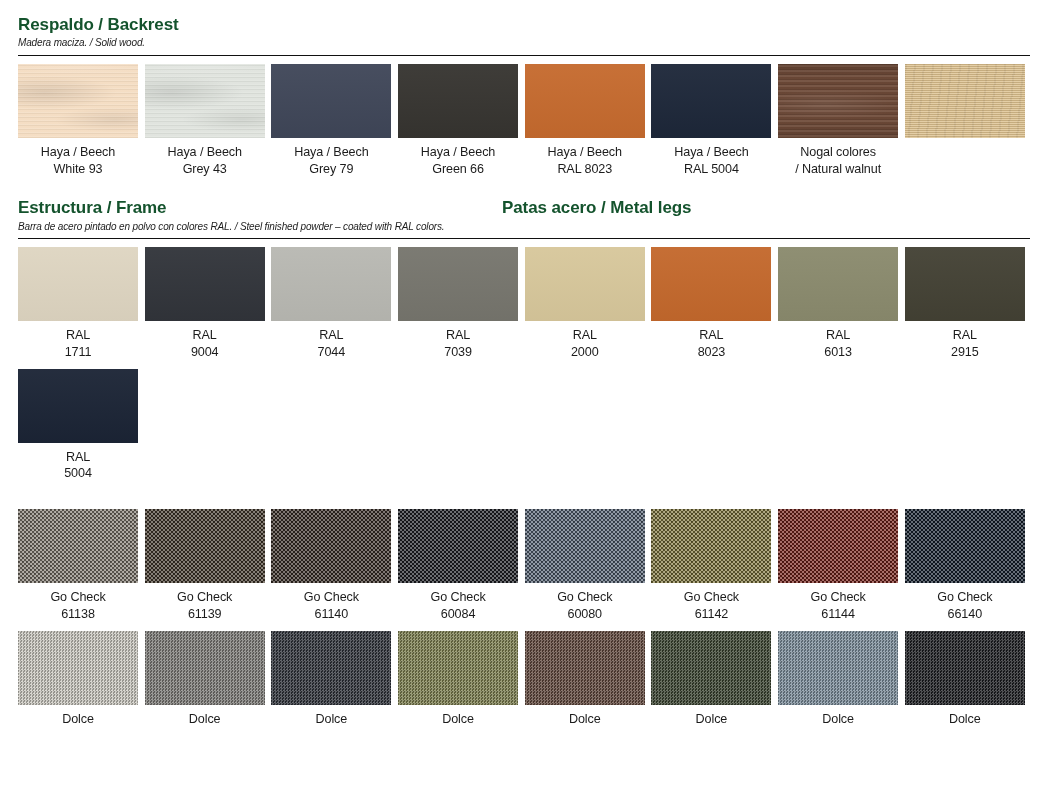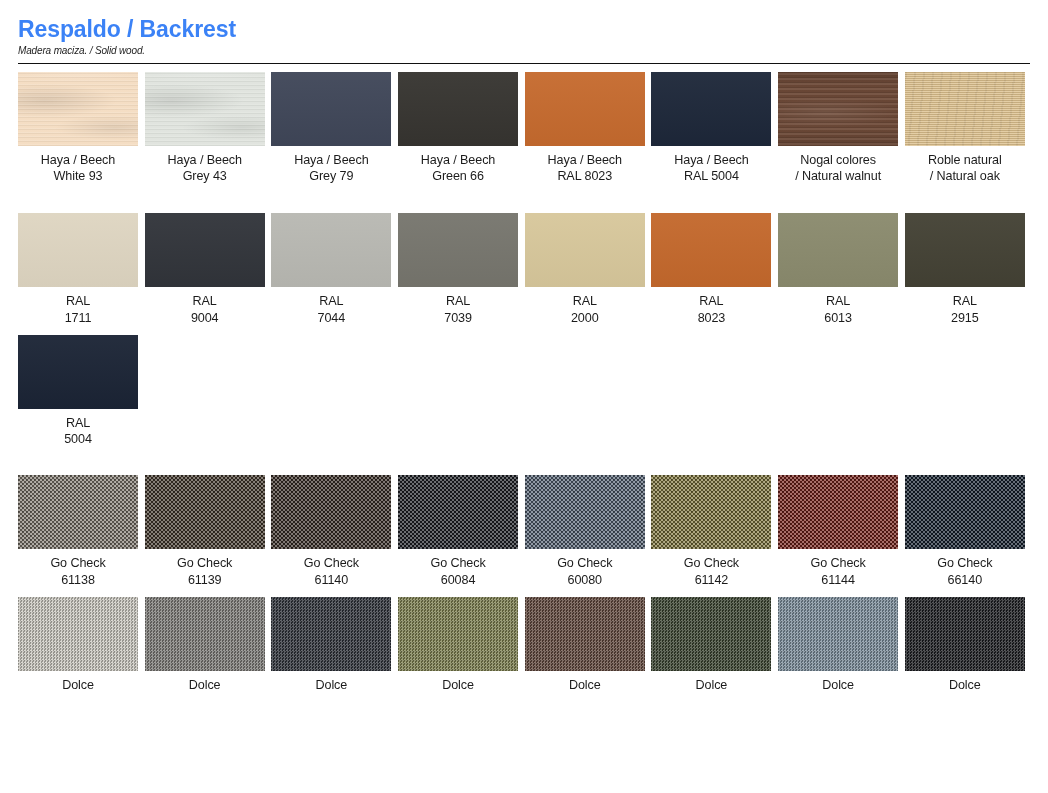--- a/index.html
+++ b/index.html
@@ -19,25 +19,25 @@
     position: relative;
     padding: 0 18px;
   }
 
   
   .section { position: relative; }
 
   .sec-head { position: relative; }
 
   .sec-title {
-    font-size: 23px;
+    font-size: 17px;
     font-weight: bold;
     letter-spacing: -0.1px;
     line-height: 1.32;
-    color: #3b82f6;
+    color: #14532d;
   }
   .sec-title.secondary {
     position: absolute;
     left: 484px;
     top: 0;
   }
   .sec-sub {
     font-size: 10px;
     font-weight: normal;
     line-height: 1.34;
@@ -203,26 +203,31 @@
         <div class="cell">
           <div class="chip tex-flat" style="background: rgb(29, 39, 57);"></div>
           <div class="cap"><span>Haya / Beech</span><span class="l2">RAL 5004</span></div>
         </div>
         <div class="cell">
           <div class="chip tex-walnut" style="background: rgb(110, 74, 56);"></div>
           <div class="cap"><span>Nogal colores</span><span class="l2">/ Natural walnut</span></div>
         </div>
         <div class="cell">
           <div class="chip tex-oak" style="background: rgb(220, 192, 141);"></div>
-          <div class="cap"><span>Roble natural</span><span class="l2">/ Natural oak</span></div>
         </div>
       </div>
   </section>
 
   <section class="section" id="sec-frame">
+    <div class="sec-head">
+      <div class="sec-title">Estructura / Frame</div>
+      <div class="sec-title secondary">Patas acero / Metal legs</div>
+      <div class="sec-sub">Barra de acero pintado en polvo con colores RAL. / Steel finished powder – coated with RAL colors.</div>
+      <div class="rule"></div>
+    </div>
     <div class="grid" id="grid-frame">
         <div class="cell">
           <div class="chip tex-flat" style="background: rgb(222, 213, 193);"></div>
           <div class="cap"><span>RAL</span><span class="l2">1711</span></div>
         </div>
         <div class="cell">
           <div class="chip tex-flat" style="background: rgb(49, 52, 58);"></div>
           <div class="cap"><span>RAL</span><span class="l2">9004</span></div>
         </div>
         <div class="cell">

